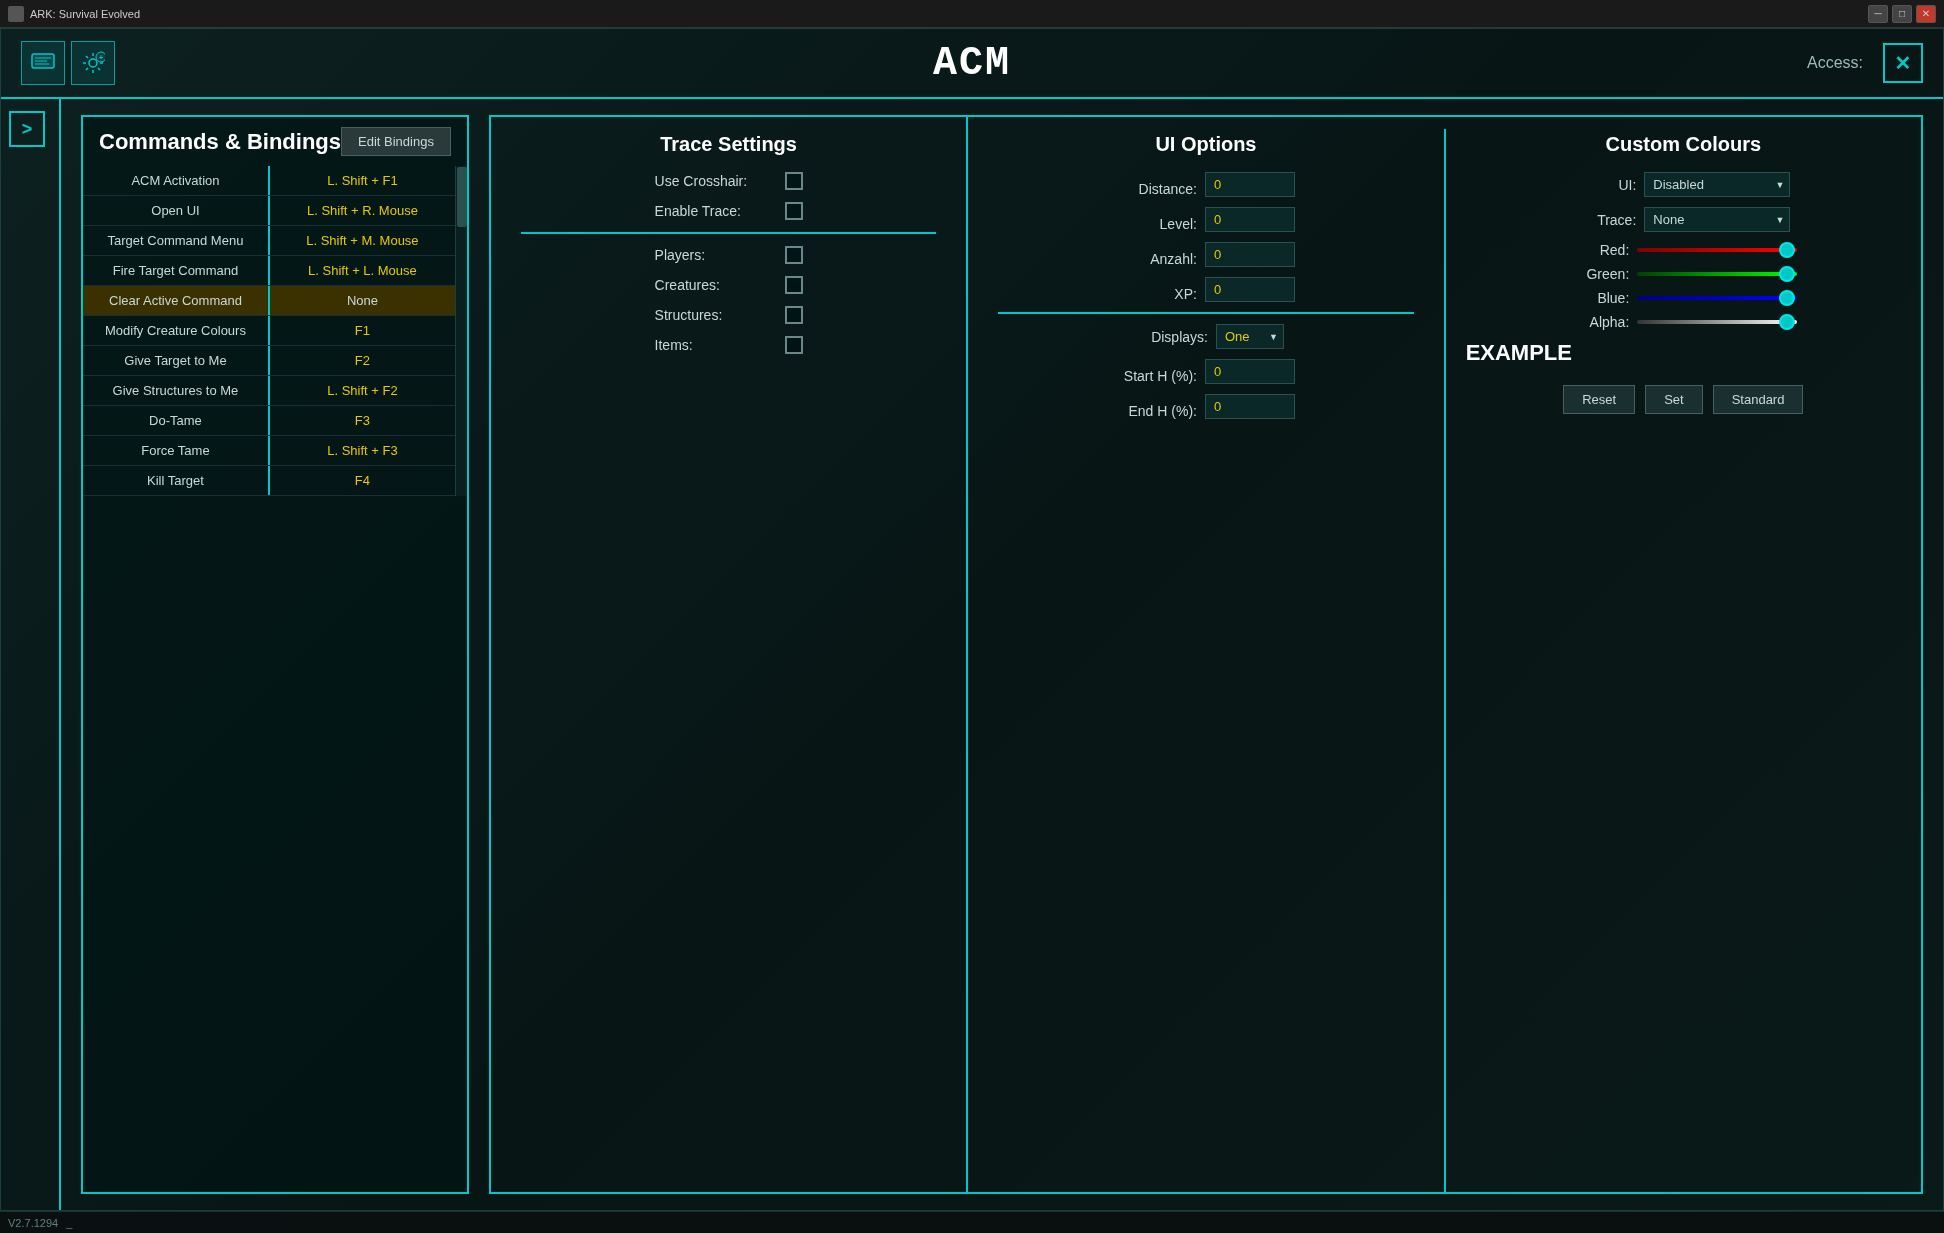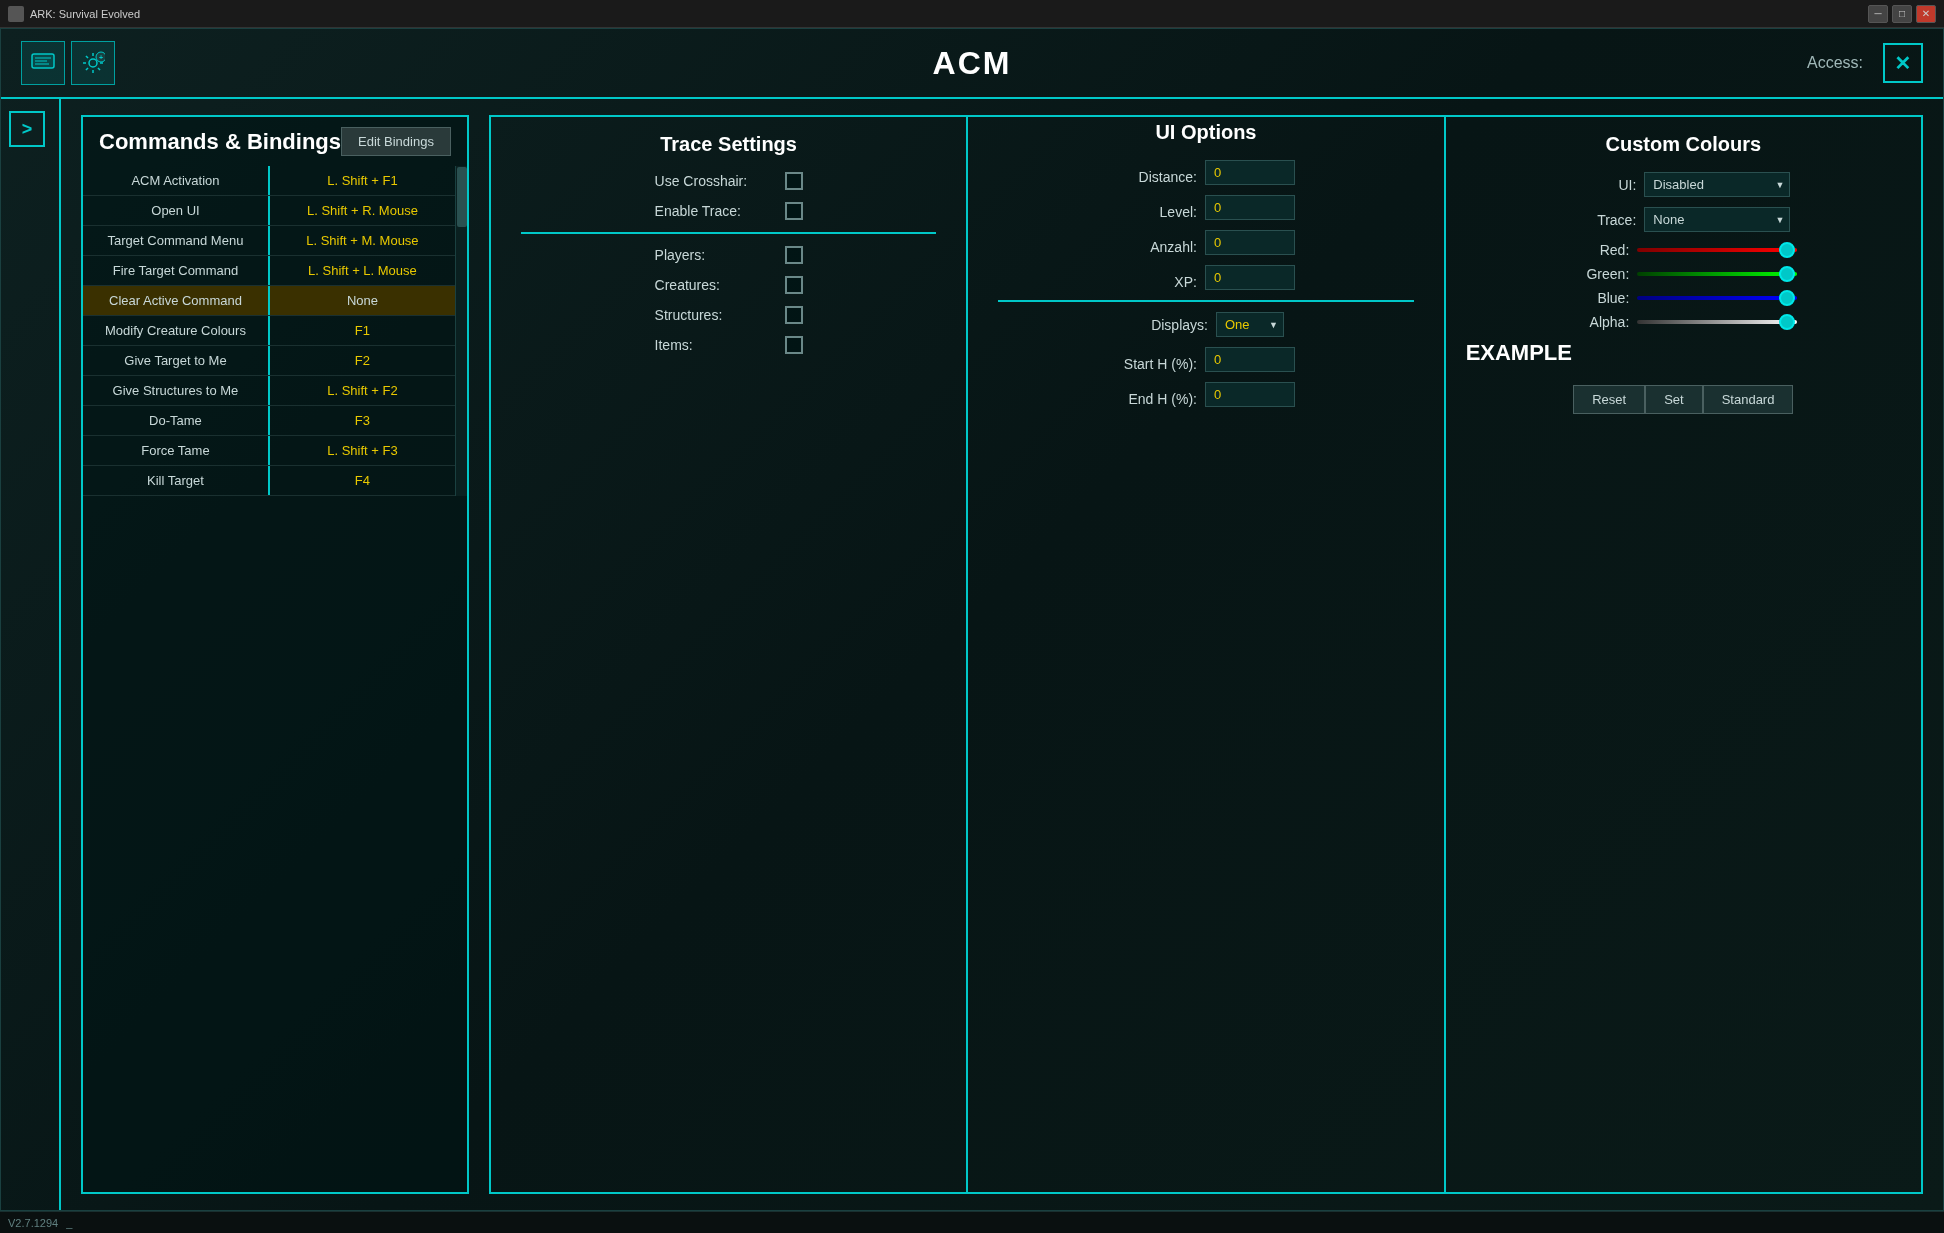--- a/index.html
+++ b/index.html
@@ -83,24 +83,25 @@
       display: flex;
       align-items: center;
       justify-content: center;
       background: rgba(0,160,160,0.15);
       cursor: pointer;
     }
     .header-title {
       position: absolute;
       left: 50%;
       transform: translateX(-50%);
-      font-size: 32px;
+      font-size: 40px;
       font-weight: bold;
       color: white;
       letter-spacing: 2px;
+      font-family: Liberation Mono, monospace;
     }
     .header-access {
       margin-left: auto;
       font-size: 16px;
       color: #a0b8b8;
     }
     .header-close {
       margin-left: 20px;
       width: 40px;
       height: 40px;
@@ -242,20 +243,21 @@
       height: 2px;
       background: #00c8c8;
       margin: 12px 10px;
     }
 
     
     .ui-options-section {
       flex: 1;
       padding: 4px 20px;
       border-right: 2px solid #00c8c8;
+      margin-top: 12px;
     }
     .option-row {
       display: flex;
       align-items: flex-end;
       justify-content: center;
       margin-bottom: 10px;
       gap: 8px;
     }
     .option-label {
       color: #c8d8d8;
@@ -375,20 +377,21 @@
     }
     .example-title {
       font-size: 22px;
       font-weight: bold;
       color: white;
       margin: 10px 0;
     }
     .colour-buttons {
       display: flex;
       justify-content: center;
+      gap: 10px;
       margin-top: 19px;
     }
     .colour-btn {
       background: #1a3030;
       border: 1px solid #4a6060;
       color: #c8d8d8;
       padding: 6px 18px;
       font-size: 13px;
       cursor: pointer;
     }

